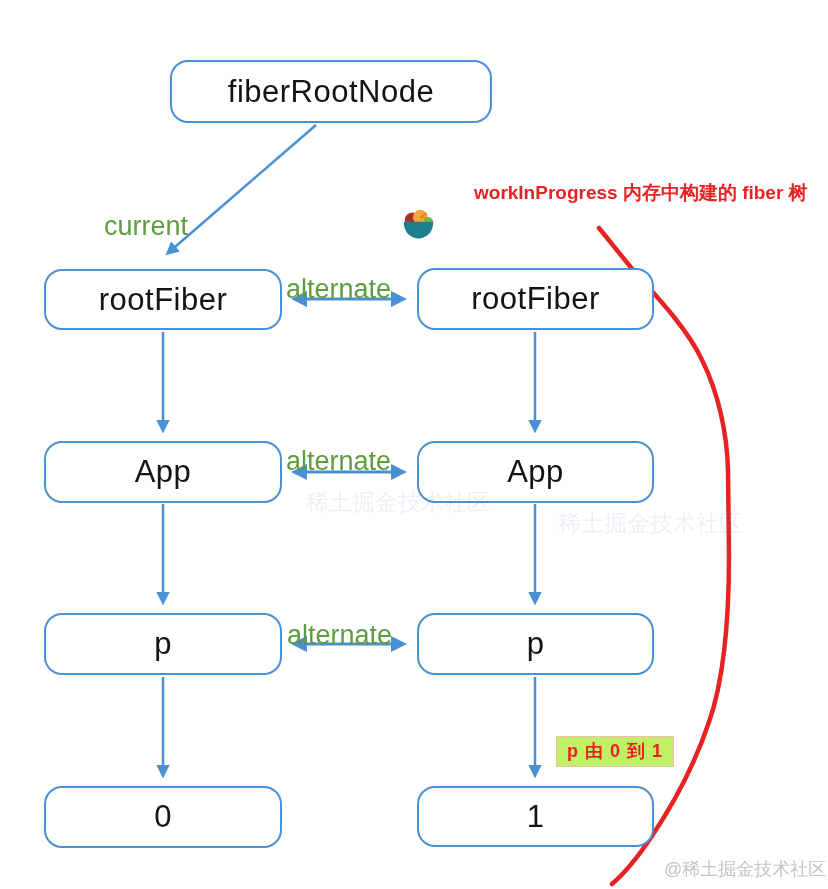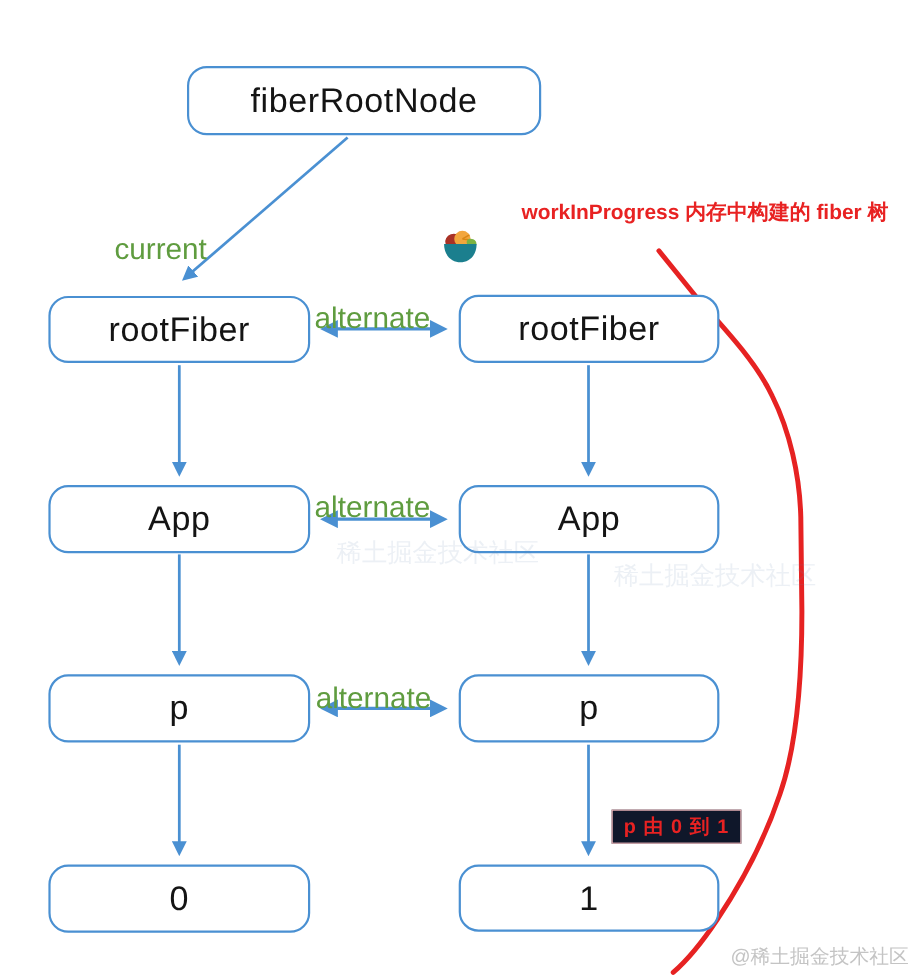--- a/index.html
+++ b/index.html
@@ -33,21 +33,21 @@
     color:#e82222;
     font-size:19px;
     font-weight:bold;
     white-space:nowrap;
   }
   .annotation-box{
     position:absolute;
     left:556px;top:736px;
     padding:2px 10px 3px 10px;
     border:1.5px solid #f3b9bd;
-    background:#0f172a;
+    background:#bef264;
     color:#e82222;
     font-size:18px;
     font-weight:bold;
     white-space:nowrap;
     letter-spacing:1px;
   }
   .watermark{
     position:absolute;
     left:664px;top:857px;
     color:#c4c4c4;

